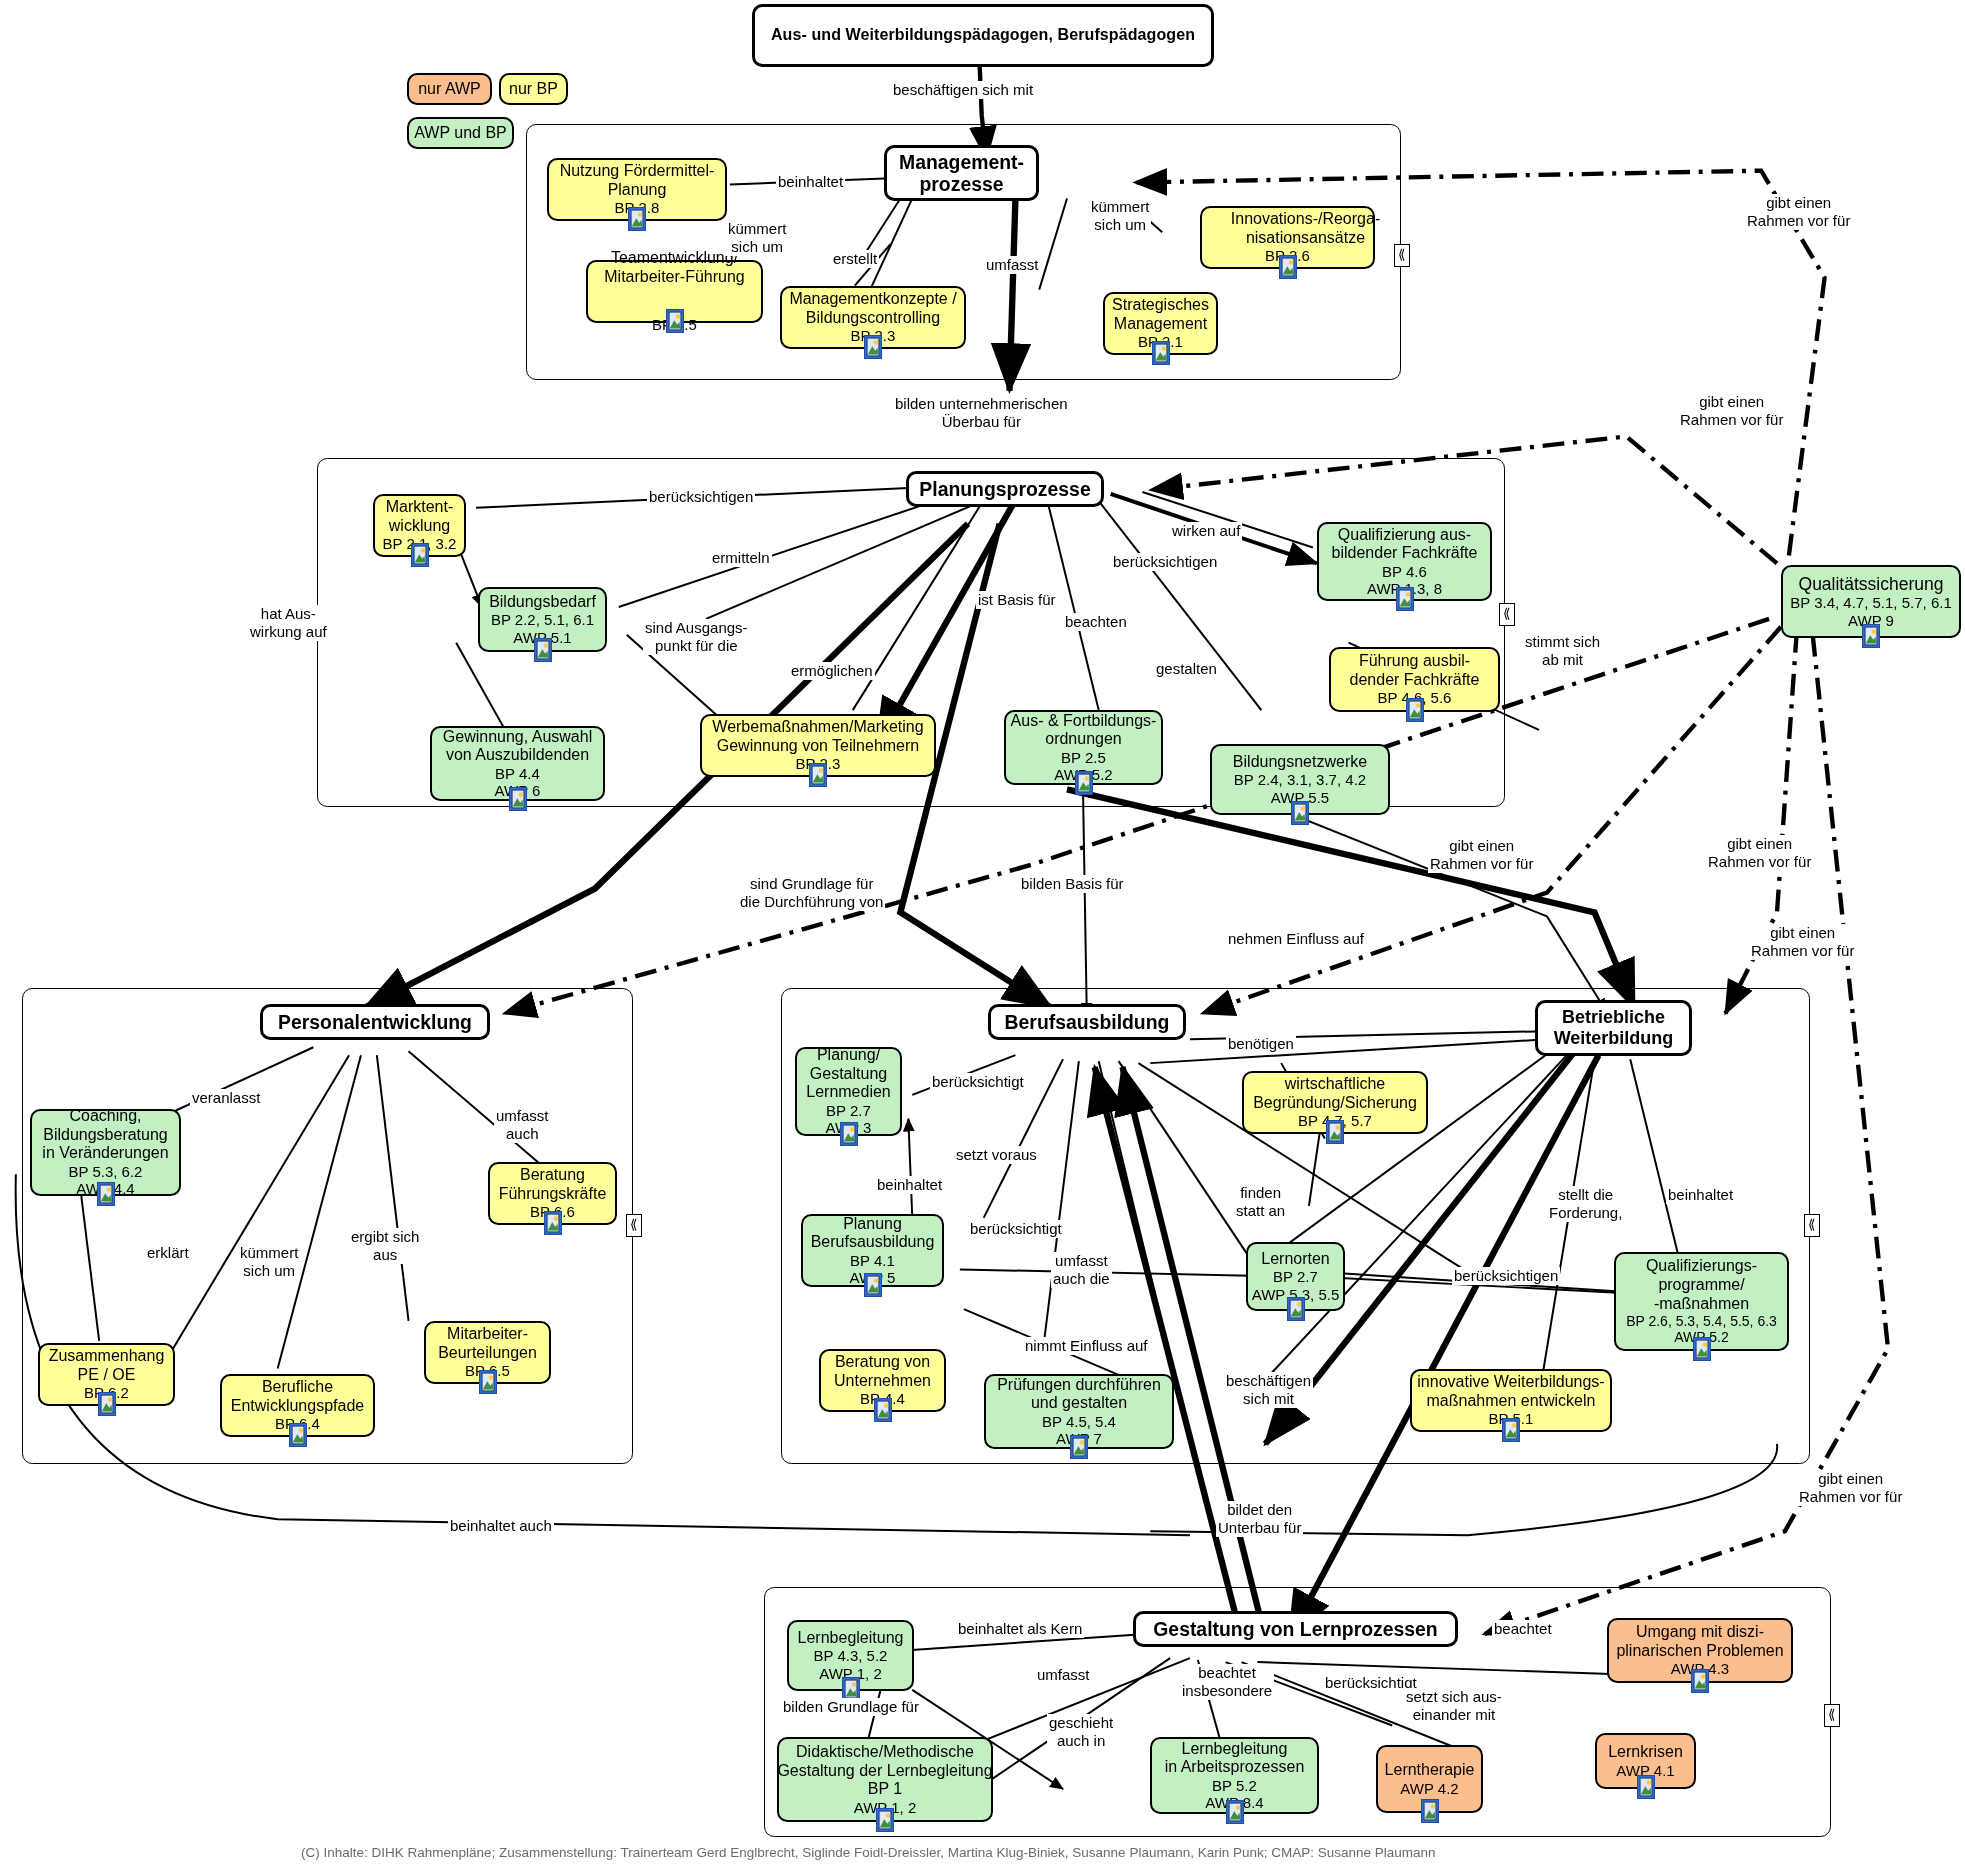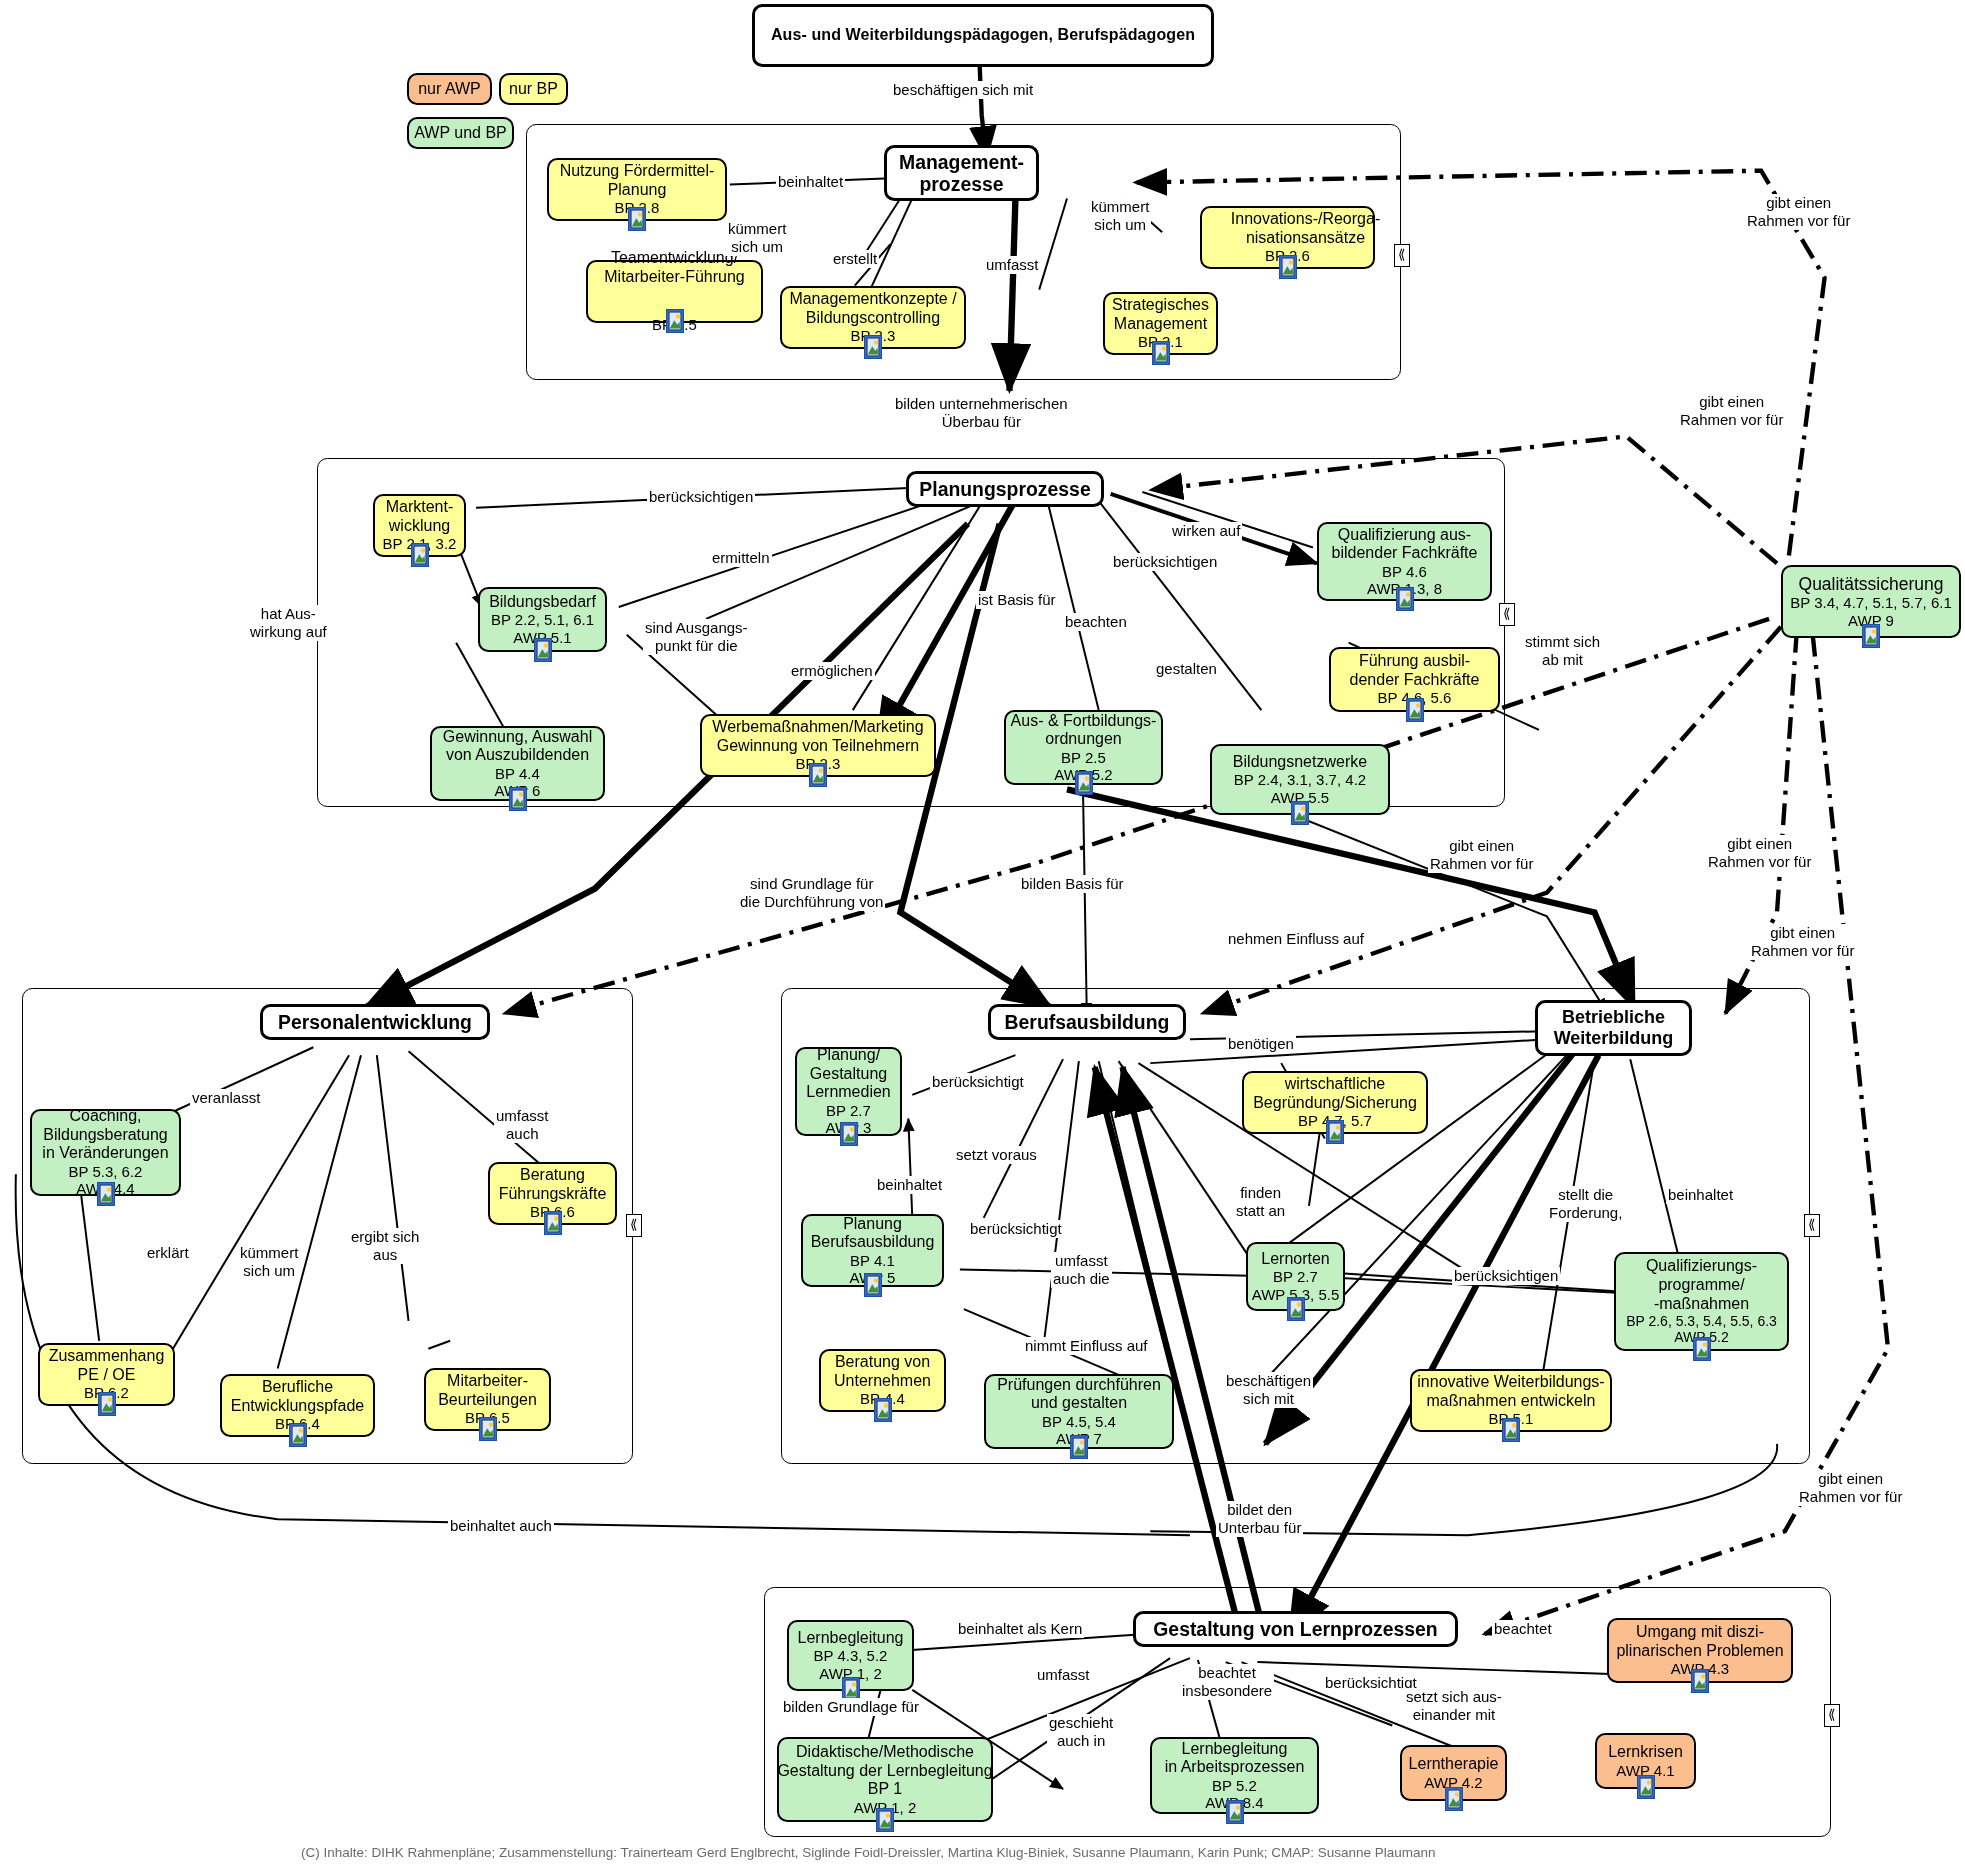--- a/index.html
+++ b/index.html
@@ -380,21 +380,21 @@
     <span class="t" style="white-space:pre;">Berufliche
 Entwicklungspfade</span>
     <span class="code">BP 6.4</span>
     <svg class="ico" viewBox="0 0 24 32">
         <rect x="1" y="1" width="22" height="30" fill="#4f86e8" stroke="#1b4fa8" stroke-width="2"></rect>
         <rect x="4" y="4" width="16" height="24" fill="#dfe9f7" stroke="#13306e" stroke-width="1.5"></rect>
         <circle cx="16" cy="10" r="3" fill="#ffcc33"></circle>
         <path d="M5 26 L11 15 L15 21 L18 17 L19 26 z" fill="#3f8f3f"></path>
       </svg>
   </div>
-  <div class="node yellow leaf" style="left:424px;top:1321px;width:127px;height:63px;margin-top:47px;">
+  <div class="node yellow leaf" style="left:424px;top:1321px;width:127px;height:63px;">
     <span class="t" style="white-space:pre;">Mitarbeiter-
 Beurteilungen</span>
     <span class="code">BP 6.5</span>
     <svg class="ico" viewBox="0 0 24 32">
         <rect x="1" y="1" width="22" height="30" fill="#4f86e8" stroke="#1b4fa8" stroke-width="2"></rect>
         <rect x="4" y="4" width="16" height="24" fill="#dfe9f7" stroke="#13306e" stroke-width="1.5"></rect>
         <circle cx="16" cy="10" r="3" fill="#ffcc33"></circle>
         <path d="M5 26 L11 15 L15 21 L18 17 L19 26 z" fill="#3f8f3f"></path>
       </svg>
   </div>
@@ -534,21 +534,21 @@
 in Arbeitsprozessen</span>
     <span class="code" style="white-space:pre;">BP 5.2
 AWP 8.4</span>
     <svg class="ico" viewBox="0 0 24 32">
         <rect x="1" y="1" width="22" height="30" fill="#4f86e8" stroke="#1b4fa8" stroke-width="2"></rect>
         <rect x="4" y="4" width="16" height="24" fill="#dfe9f7" stroke="#13306e" stroke-width="1.5"></rect>
         <circle cx="16" cy="10" r="3" fill="#ffcc33"></circle>
         <path d="M5 26 L11 15 L15 21 L18 17 L19 26 z" fill="#3f8f3f"></path>
       </svg>
   </div>
-  <div class="node orange leaf" style="left:1376px;top:1745px;width:107px;height:56px;margin-left:24px;">
+  <div class="node orange leaf" style="left:1376px;top:1745px;width:107px;height:68px;">
     <span class="t">Lerntherapie</span>
     <span class="code">AWP 4.2</span>
     <svg class="ico" viewBox="0 0 24 32">
         <rect x="1" y="1" width="22" height="30" fill="#4f86e8" stroke="#1b4fa8" stroke-width="2"></rect>
         <rect x="4" y="4" width="16" height="24" fill="#dfe9f7" stroke="#13306e" stroke-width="1.5"></rect>
         <circle cx="16" cy="10" r="3" fill="#ffcc33"></circle>
         <path d="M5 26 L11 15 L15 21 L18 17 L19 26 z" fill="#3f8f3f"></path>
       </svg>
   </div>
   <div class="node orange leaf" style="left:1595px;top:1733px;width:101px;height:56px;">

